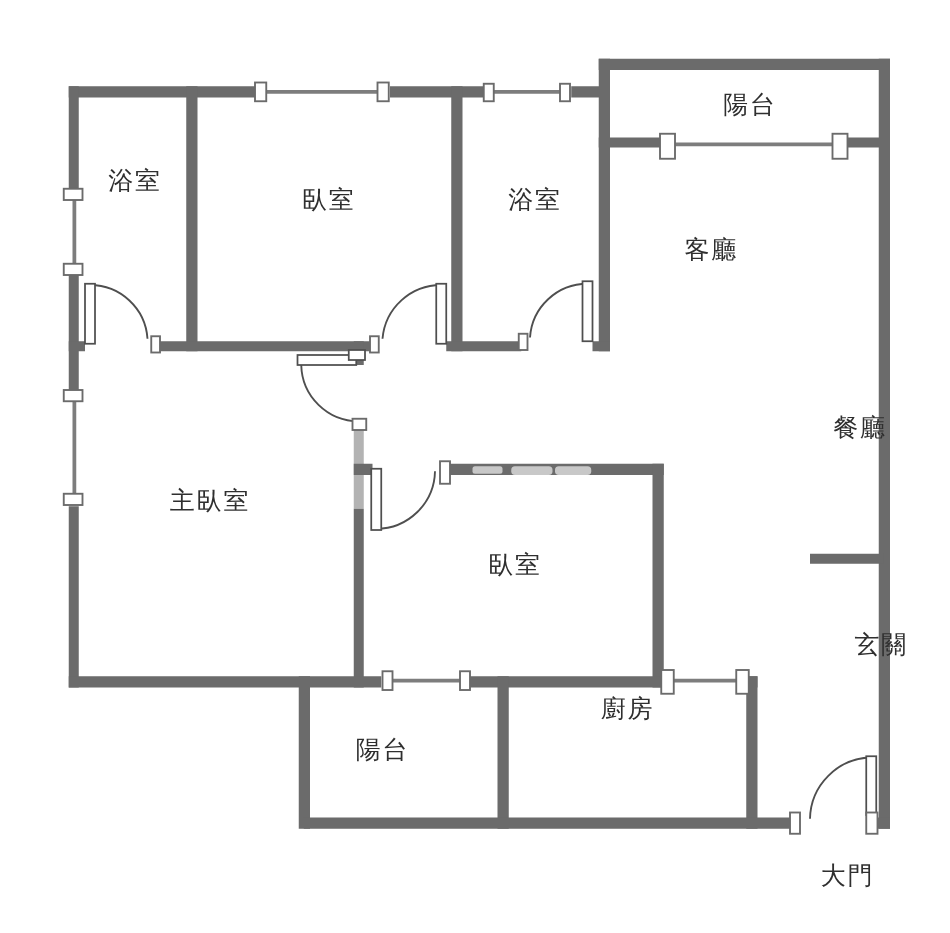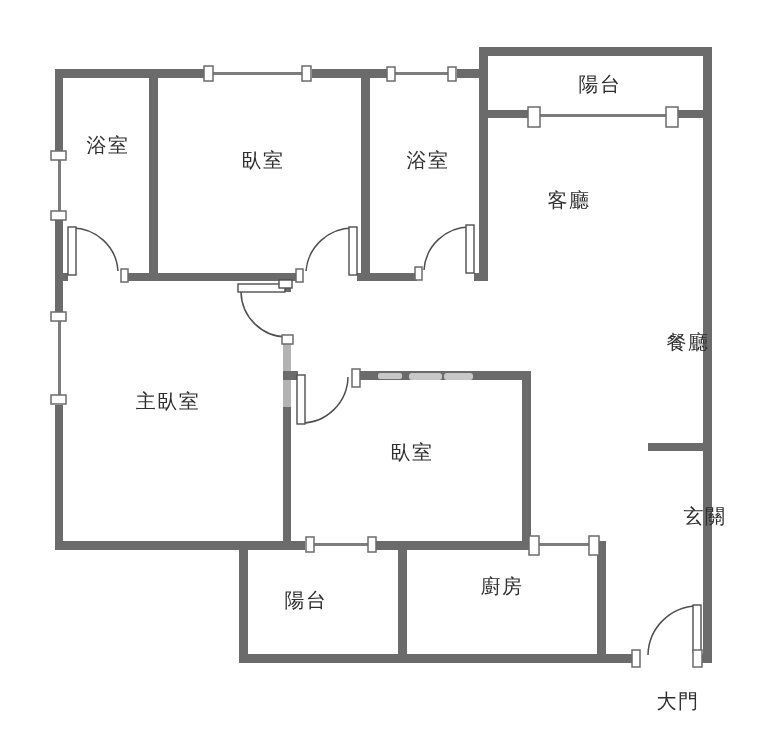--- a/index.html
+++ b/index.html
@@ -178,16 +178,16 @@
 
   <div class="room-label" style="left:108px;top:145px;">浴室</div>
   <div class="room-label" style="left:263px;top:160px;">臥室</div>
   <div class="room-label" style="left:428px;top:160px;">浴室</div>
   <div class="room-label" style="left:600px;top:84px;">陽台</div>
   <div class="room-label" style="left:569px;top:200px;">客廳</div>
   <div class="room-label" style="left:688px;top:342px;">餐廳</div>
   <div class="room-label" style="left:168px;top:401px;">主臥室</div>
   <div class="room-label" style="left:412px;top:452px;">臥室</div>
   <div class="room-label" style="left:661px;top:516px;margin-left:44px;">玄關</div>
-  <div class="room-label" style="left:502px;top:586px;">廚房</div>
+  <div class="room-label" style="left:502px;top:567px;">廚房</div>
   <div class="room-label" style="left:306px;top:600px;">陽台</div>
   <div class="room-label" style="left:678px;top:701px;">大門</div>
 </div>
 
 </body></html>

